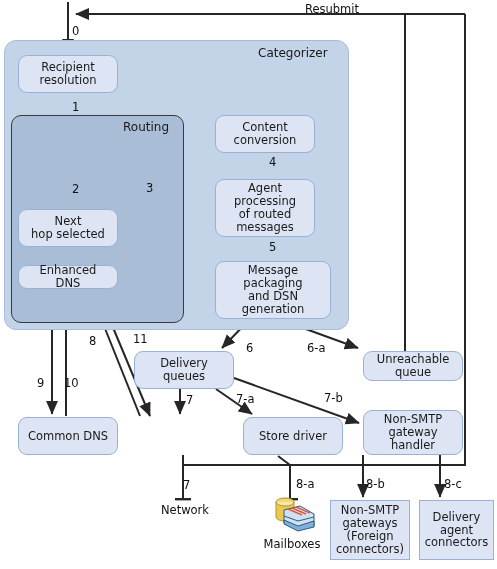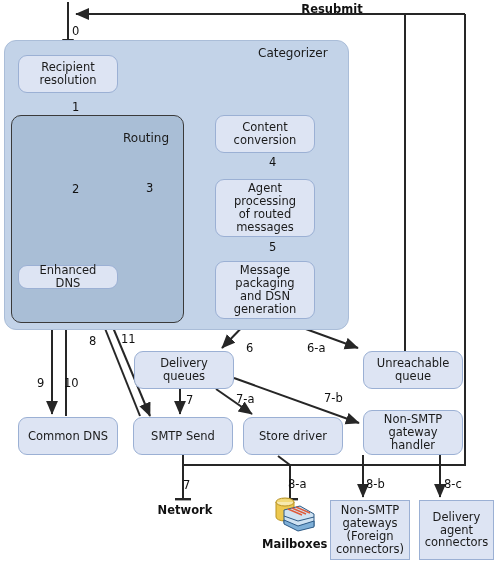--- a/index.html
+++ b/index.html
@@ -9,21 +9,21 @@
   .node{position:absolute;box-sizing:border-box;display:flex;align-items:center;
         justify-content:center;text-align:center;line-height:1.12;
         font-size:11.5px;color:#1a1a1a;}
   .rounded{border:1px solid #9bb0d4;border-radius:9px;background:#dde4f3;}
   .sharp{border:1px solid #9bb0d4;background:#dde4f3;border-radius:0;}
   .group{position:absolute;box-sizing:border-box;}
   .grp-outer{background:#c3d3e8;border:1px solid #aabdd8;border-radius:12px;}
   .grp-inner{background:#a9bed6;border:1.6px solid #3a3a3a;border-radius:10px;}
   .grp-label{position:absolute;font-size:12px;color:#1a1a1a;}
   .edge-label{position:absolute;font-size:11.5px;color:#111;white-space:nowrap;}
-  .plain-label{position:absolute;font-size:11.5px;color:#111;white-space:nowrap;text-align:center;font-weight:bold;}
+  .plain-label{position:absolute;font-size:11.5px;color:#111;white-space:nowrap;text-align:center;}
   .mailicon{position:absolute;}
 </style>
 </head>
 <body>
 
 <div id="stage">
 
   <svg id="svg" viewBox="0 0 497 569">
     <defs>
       <marker id="ah" markerWidth="8" markerHeight="8" refX="6.6" refY="3" orient="auto">
@@ -83,45 +83,45 @@
 
       <path d="M440,465 L440,497" marker-end="url(#ah)"></path>
       <path d="M440,455 L440,465"></path>
     </g>
   </svg>
 
   <div class="group grp-outer" style="left:4px;top:40px;width:345px;height:290px;"></div>
   <div class="grp-label" style="left:258px;top:46px;">Categorizer</div>
 
   <div class="group grp-inner" style="left:11px;top:115px;width:173px;height:208px;"></div>
-  <div class="grp-label" style="left:123px;top:120px;margin-top:11px;">Routing</div>
+  <div class="grp-label" style="left:123px;top:120px;">Routing</div>
 
   <div class="node rounded" style="left:18px;top:55px;width:100px;height:38px;">
       <span>Recipient<br>resolution</span>
+    </div>
+  <div class="node rounded" style="left:18px;top:209px;width:100px;height:38px;">
+      <span>Next<br>hop selected</span>
     </div>
   <div class="node rounded" style="left:18px;top:265px;width:100px;height:24px;">
       <span>Enhanced<br>DNS</span>
     </div>
   <div class="node rounded" style="left:215px;top:115px;width:100px;height:38px;">
       <span>Content<br>conversion</span>
     </div>
   <div class="node rounded" style="left:215px;top:179px;width:100px;height:58px;">
       <span>Agent<br>processing<br>of routed<br>messages</span>
     </div>
-  <div class="node rounded" style="left:215px;top:261px;width:100px;height:58px;">
+  <div class="node rounded" style="left:215px;top:261px;width:116px;height:58px;">
       <span>Message<br>packaging<br>and DSN<br>generation</span>
     </div>
   <div class="node rounded" style="left:134px;top:351px;width:100px;height:38px;">
       <span>Delivery<br>queues</span>
     </div>
-  <div class="node rounded" style="left:363px;top:351px;width:100px;height:38px;">
+  <div class="node rounded" style="left:363px;top:351px;width:100px;height:30px;">
       <span>Unreachable<br>queue</span>
-    </div>
-  <div class="node rounded" style="left:133px;top:417px;width:100px;height:38px;">
-      <span>SMTP Send</span>
     </div>
   <div class="node rounded" style="left:243px;top:417px;width:100px;height:38px;">
       <span>Store driver</span>
     </div>
   <div class="node rounded" style="left:363px;top:410px;width:100px;height:45px;">
       <span>Non-SMTP<br>gateway<br>handler</span>
     </div>
   <div class="node rounded" style="left:18px;top:417px;width:100px;height:38px;">
       <span>Common DNS</span>
     </div>
@@ -153,19 +153,19 @@
   <div class="edge-label" style="left:269px;top:155px;">4</div>
   <div class="edge-label" style="left:269px;top:240px;">5</div>
   <div class="edge-label" style="left:246px;top:341px;">6</div>
   <div class="edge-label" style="left:307px;top:341px;">6-a</div>
   <div class="edge-label" style="left:186px;top:393px;">7</div>
   <div class="edge-label" style="left:236px;top:392px;">7-a</div>
   <div class="edge-label" style="left:324px;top:391px;">7-b</div>
   <div class="edge-label" style="left:89px;top:334px;">8</div>
   <div class="edge-label" style="left:37px;top:376px;">9</div>
   <div class="edge-label" style="left:64px;top:376px;">10</div>
-  <div class="edge-label" style="left:121px;top:332px;">11</div>
+  <div class="edge-label" style="left:133px;top:332px;">11</div>
   <div class="edge-label" style="left:183px;top:478px;">7</div>
-  <div class="edge-label" style="left:288px;top:477px;">8-a</div>
+  <div class="edge-label" style="left:296px;top:477px;">8-a</div>
   <div class="edge-label" style="left:366px;top:477px;">8-b</div>
   <div class="edge-label" style="left:444px;top:477px;text-align:right;">8-c</div>
 
 </div>
 
 </body></html>

